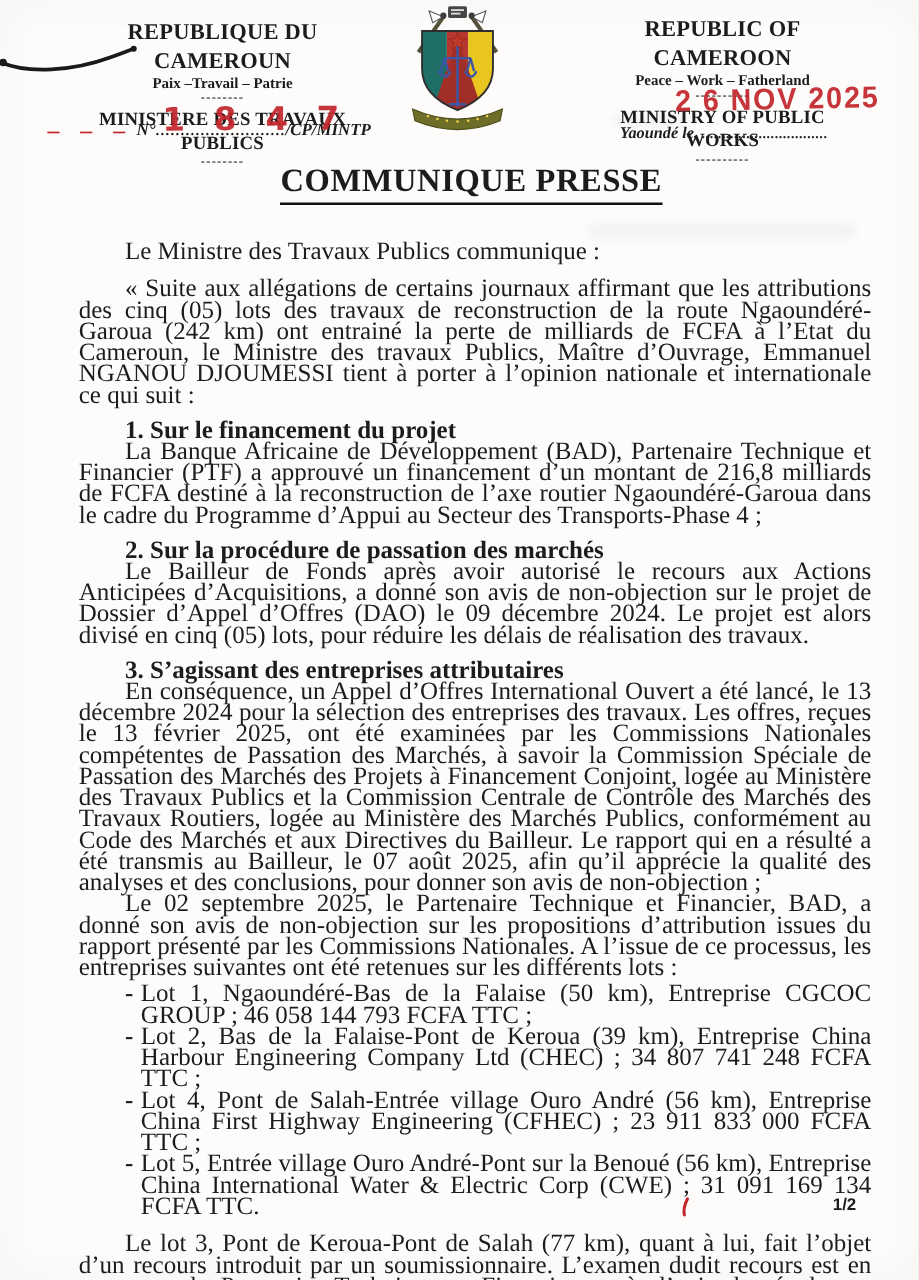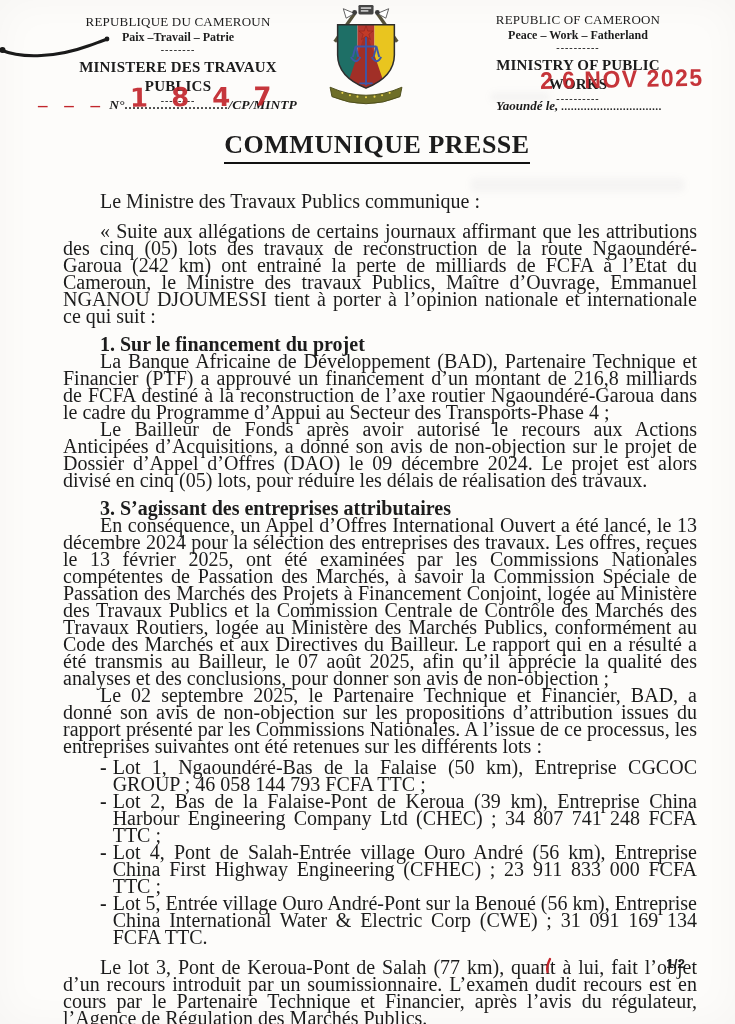--- a/index.html
+++ b/index.html
@@ -9,21 +9,21 @@
     background:#fdfcfa;
     overflow:hidden;
     font-family:"Liberation Serif","DejaVu Serif",serif;
     color:#1c1c1c;
     box-shadow:inset 0 0 40px rgba(0,0,0,0.03);
   }
   
   .hdr-block{position:absolute;text-align:center;line-height:1.25;}
   .hdr-left{left:78px;top:14px;width:200px;}
   .hdr-right{left:478px;top:12px;width:200px;}
-  .hdr-country{font-weight:normal;font-size:13px;letter-spacing:.2px;}
+  .hdr-country{font-weight:bold;font-size:18px;letter-spacing:.2px;}
   .hdr-motto{font-weight:bold;font-size:12px;}
   .hdr-sep{font-weight:bold;font-size:10px;letter-spacing:1px;line-height:1;}
   .hdr-ministry{font-weight:bold;font-size:15px;margin-top:3px;letter-spacing:.2px;}
   .emblem{position:absolute;left:314px;top:4px;}
   
   .ref-line{position:absolute;left:38px;top:94px;white-space:nowrap;font-size:13px;}
   .hand-dashes{color:#c2262c;font-weight:bold;font-size:19px;letter-spacing:6px;vertical-align:-2px;}
   .ref-prefix,.ref-suffix{font-weight:bold;font-style:italic;font-size:13.5px;}
   .ref-dots{display:inline-block;position:relative;font-weight:bold;letter-spacing:1px;font-size:12px;}
   .stamp-number{
@@ -160,20 +160,21 @@
     <span class="doc-title">COMMUNIQUE PRESSE</span>
   </div>
 
   <div class="content">
     <p class="para intro">Le Ministre des Travaux Publics communique :</p>
     <p class="para">« Suite aux allégations de certains journaux affirmant que les attributions des cinq (05) lots des travaux de reconstruction de la route Ngaoundéré-Garoua (242 km) ont entrainé la perte de milliards de FCFA à l’Etat du Cameroun, le Ministre des travaux Publics, Maître d’Ouvrage, Emmanuel NGANOU DJOUMESSI tient à porter à l’opinion nationale et internationale ce qui suit :</p>
 
     <div class="sec-heading">1. Sur le financement du projet</div>
     <p class="sec-body">La Banque Africaine de Développement (BAD), Partenaire Technique et Financier (PTF) a approuvé un financement d’un montant de 216,8 milliards de FCFA destiné à la reconstruction de l’axe routier Ngaoundéré-Garoua dans le cadre du Programme d’Appui au Secteur des Transports-Phase 4 ;</p>
 
+    <div class="sec-heading">2. Sur la procédure de passation des marchés</div>
     <p class="sec-body">Le Bailleur de Fonds après avoir autorisé le recours aux Actions Anticipées d’Acquisitions, a donné son avis de non-objection sur le projet de Dossier d’Appel d’Offres (DAO) le 09 décembre 2024. Le projet est alors divisé en cinq (05) lots, pour réduire les délais de réalisation des travaux.</p>
 
     <div class="sec-heading">3. S’agissant des entreprises attributaires</div>
     <p class="sec-body">En conséquence, un Appel d’Offres International Ouvert a été  lancé, le 13 décembre 2024 pour la sélection des entreprises des travaux. Les offres, reçues le 13 février 2025, ont été examinées par les Commissions Nationales compétentes de Passation des Marchés, à savoir la Commission Spéciale de Passation des Marchés des Projets à Financement Conjoint, logée au Ministère des Travaux Publics et la Commission Centrale de Contrôle des Marchés des Travaux Routiers, logée au Ministère des Marchés Publics, conformément au Code des Marchés et aux Directives du Bailleur. Le rapport qui en a résulté a été transmis au Bailleur, le 07 août 2025, afin qu’il apprécie la qualité des analyses et des conclusions, pour donner son avis de non-objection ;</p>
 
     <p class="sec-body">Le 02 septembre 2025, le Partenaire Technique et Financier, BAD, a donné son avis de non-objection sur les propositions d’attribution issues du rapport présenté par les Commissions Nationales. A l’issue de ce processus, les entreprises suivantes ont été retenues sur les différents lots :</p>
 
     <div class="lots">
       <div class="lot">
         <span class="lot-marker">-</span>

